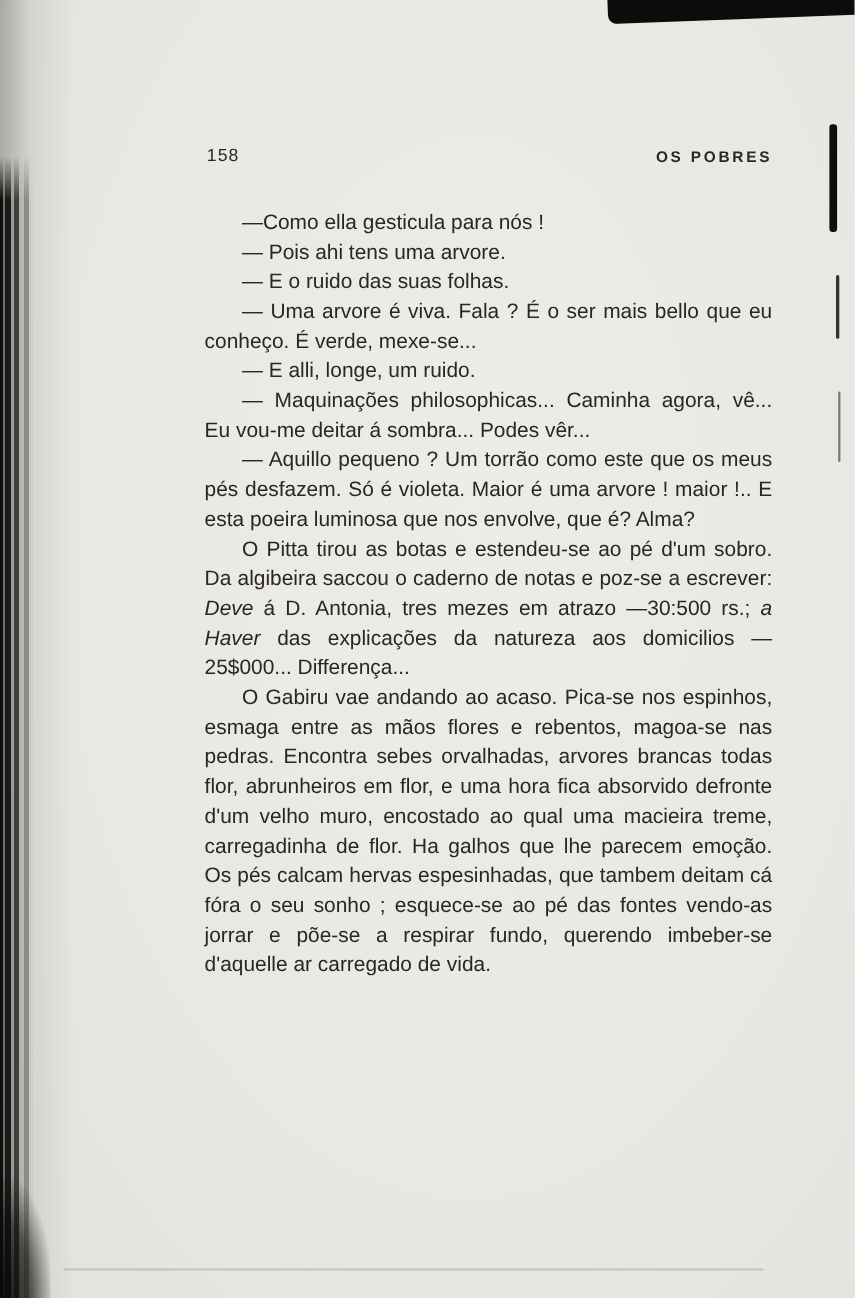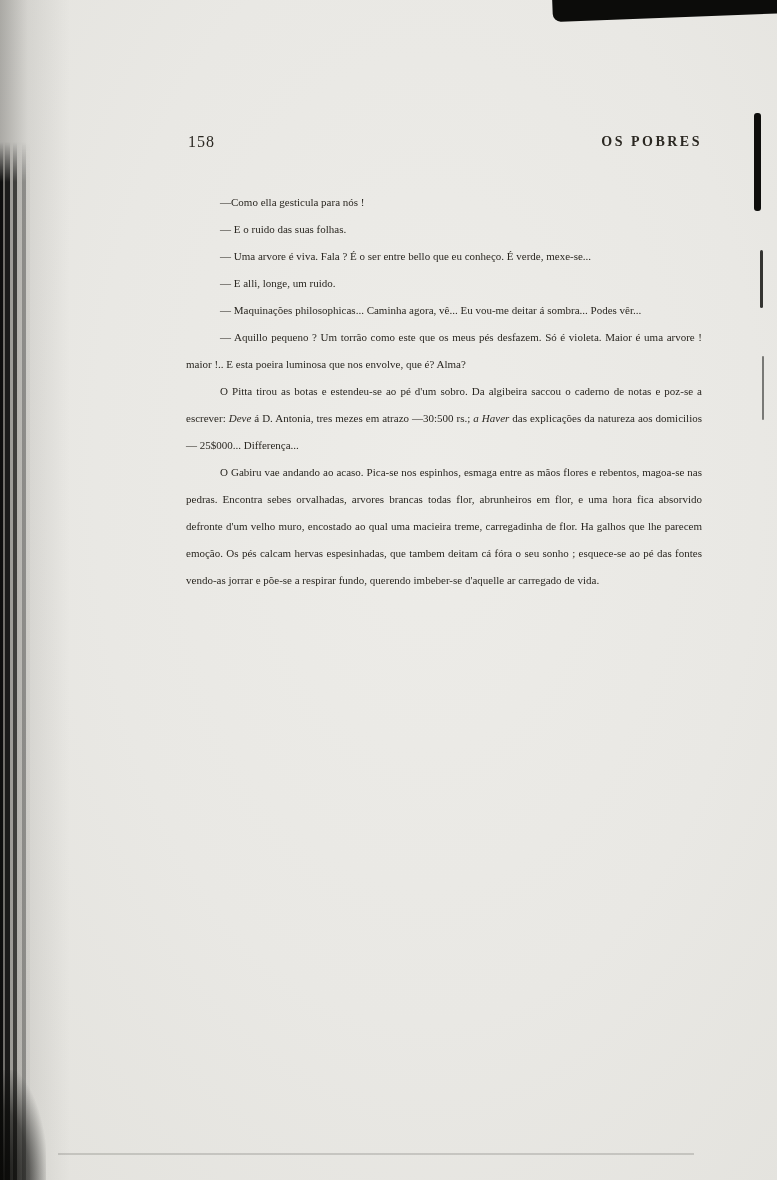--- a/index.html
+++ b/index.html
@@ -7,21 +7,21 @@
     padding: 0;
     background: #e9e8e4;
   }
   .page {
     position: relative;
     width: 777px;
     height: 1180px;
     background:
       radial-gradient(ellipse at 55% 40%, #edece8 0%, #e9e8e4 55%, #e3e2dd 100%);
     overflow: hidden;
-    font-family: Liberation Serif, serif;
+    font-family: Liberation Sans, sans-serif;
   }
 
   
   .left-edge-shade {
     position: absolute;
     left: 0; top: 0; bottom: 0;
     width: 70px;
     background: linear-gradient(90deg, rgba(60,58,54,0.35) 0%, rgba(90,88,84,0.12) 40%, rgba(90,88,84,0) 100%);
   }
   .binding-shadow {
@@ -125,21 +125,21 @@
     font-weight: bold;
   }
 
   
   .text-block {
     position: absolute;
     left: 186px;
     top: 189px;
     width: 516px;
     color: #2a2721;
-    font-size: 11px;
+    font-size: 19px;
     line-height: 27px;
     text-align: justify;
   }
   .text-block p {
     margin: 0;
     text-indent: 34px;
   }
   .text-block i {
     font-style: italic;
     margin-top: 40px;
@@ -159,22 +159,23 @@
   <div class="edge-mark-right-3"></div>
   <div class="bottom-scan-line"></div>
 
   <div class="header">
     <span class="page-number">158</span>
     <span class="running-title">OS POBRES</span>
   </div>
 
   <div class="text-block">
       <p><span>—Como ella gesticula para nós !</span></p>
+      <p><span>— Pois ahi tens uma arvore.</span></p>
       <p><span>— E o ruido das suas folhas.</span></p>
-      <p><span>— Uma arvore é viva. Fala ? É o ser entre bello que eu conheço. É verde, mexe-se...</span></p>
+      <p><span>— Uma arvore é viva. Fala ? É o ser mais bello que eu conheço. É verde, mexe-se...</span></p>
       <p><span>— E alli, longe, um ruido.</span></p>
       <p><span>— Maquinações philosophicas... Caminha agora, vê... Eu vou-me deitar á sombra... Podes vêr...</span></p>
       <p><span>— Aquillo pequeno ? Um torrão como este que os meus pés desfazem. Só é violeta. Maior é uma arvore ! maior !.. E esta poeira luminosa que nos envolve, que é? Alma?</span></p>
       <p><span>O Pitta tirou as botas e estendeu-se ao pé d'um sobro. Da algibeira saccou o caderno de notas e poz-se a escrever: </span><i>Deve</i><span> á D. Antonia, tres mezes em atrazo —30:500 rs.; </span><i>a Haver</i><span> das explicações da natureza aos domicilios — 25$000... Differença...</span></p>
       <p><span>O Gabiru vae andando ao acaso. Pica-se nos espinhos, esmaga entre as mãos flores e rebentos, magoa-se nas pedras. Encontra sebes orvalhadas, arvores brancas todas flor, abrunheiros em flor, e uma hora fica absorvido defronte d'um velho muro, encostado ao qual uma macieira treme, carregadinha de flor. Ha galhos que lhe parecem emoção. Os pés calcam hervas espesinhadas, que tambem deitam cá fóra o seu sonho ; esquece-se ao pé das fontes vendo-as jorrar e põe-se a respirar fundo, querendo imbeber-se d'aquelle ar carregado de vida.</span></p>
     </div>
 
 </div>
 
 </body></html>

